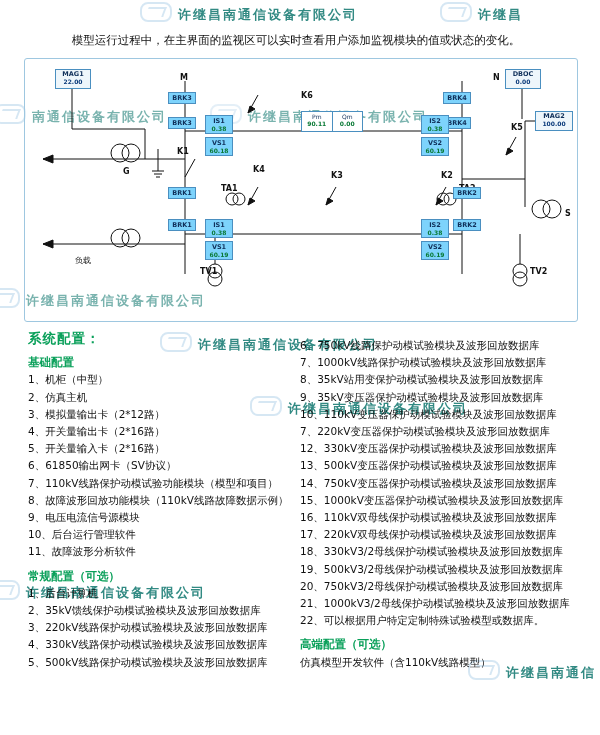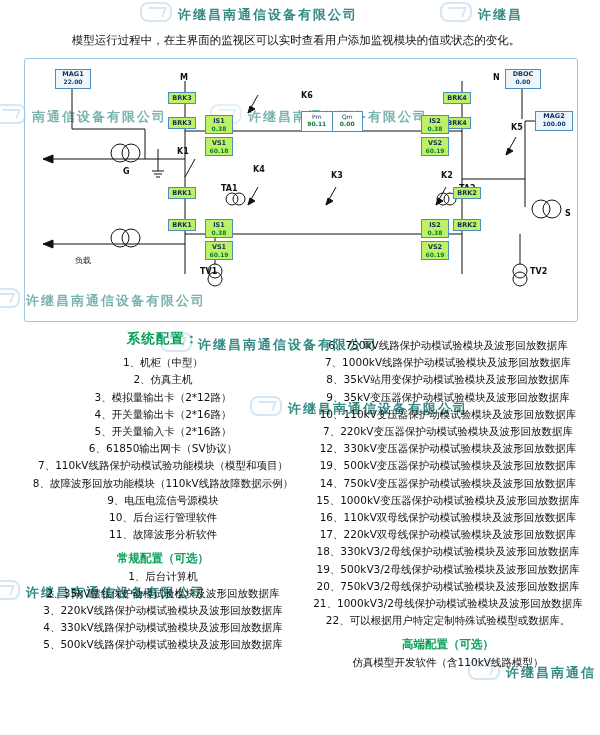--- a/index.html
+++ b/index.html
@@ -53,21 +53,21 @@
     left:24px;top:58px;width:552px;height:262px;
     border:1px solid #9ec7e0;
     border-radius:3px;
     background:rgba(255,255,255,.35);
   }
   .diagram svg{position:absolute;left:0;top:0;}
   .dbox{
     position:absolute;
     box-sizing:border-box;
     border:1px solid #4a8fc0;
-    background:#bef264;
+    background:#7dd3fc;
     font-size:6px;
     line-height:1.25;
     text-align:center;
     color:#10305a;
     padding:1px 0 0;
   }
   .dbox b{display:block;font-size:6.5px;font-weight:bold;}
   .dbox .val{display:block;color:#0a7a36;font-weight:bold;}
   .lbl{position:absolute;font-size:8px;color:#111;font-weight:bold;}
   .lbl.small{font-weight:normal;font-size:8px;}
@@ -85,21 +85,20 @@
     display:flex;
   }
   .greenbox div{flex:1;padding:1px 0;}
   .greenbox .v{color:#0a7a36;font-weight:bold;}
   
   .col{
     position:absolute;
     font-size:10.5px;
     line-height:17.2px;
     color:#111;
-    text-align:center;
   }
   .h-main{
     color:#0aa05a;
     font-weight:bold;
     font-size:13.5px;
     letter-spacing:1px;
   }
   .h-sub{
     color:#0aa05a;
     font-weight:bold;
@@ -298,20 +297,21 @@
     <div style="border-left:1px solid #4a8fc0">
       <span>Qm</span>
       <span class="v" style="display:block">0.00</span>
     </div>
   </div>
 </div>
 
 <div class="col" style="left:28px;top:330px;width:270px;">
   <p class="h-main">系统配置：</p>
   <div class="gap"></div>
+  <p class="h-sub">基础配置</p>
   <p>1、机柜（中型）</p>
   <p>2、仿真主机</p>
   <p>3、模拟量输出卡（2*12路）</p>
   <p>4、开关量输出卡（2*16路）</p>
   <p>5、开关量输入卡（2*16路）</p>
   <p>6、61850输出网卡（SV协议）</p>
   <p>7、110kV线路保护动模试验功能模块（模型和项目）</p>
   <p>8、故障波形回放功能模块（110kV线路故障数据示例）</p>
   <p>9、电压电流信号源模块</p>
   <p>10、后台运行管理软件</p>
@@ -326,21 +326,21 @@
 </div>
 
 <div class="col" style="left:300px;top:337px;width:296px;">
   <p>6、750kV线路保护动模试验模块及波形回放数据库</p>
   <p>7、1000kV线路保护动模试验模块及波形回放数据库</p>
   <p>8、35kV站用变保护动模试验模块及波形回放数据库</p>
   <p>9、35kV变压器保护动模试验模块及波形回放数据库</p>
   <p>10、110kV变压器保护动模试验模块及波形回放数据库</p>
   <p>7、220kV变压器保护动模试验模块及波形回放数据库</p>
   <p>12、330kV变压器保护动模试验模块及波形回放数据库</p>
-  <p>19、500kV变压器保护动模试验模块及波形回放数据库</p>
+  <p>13、500kV变压器保护动模试验模块及波形回放数据库</p>
   <p>14、750kV变压器保护动模试验模块及波形回放数据库</p>
   <p>15、1000kV变压器保护动模试验模块及波形回放数据库</p>
   <p>16、110kV双母线保护动模试验模块及波形回放数据库</p>
   <p>17、220kV双母线保护动模试验模块及波形回放数据库</p>
   <p>18、330kV3/2母线保护动模试验模块及波形回放数据库</p>
   <p>19、500kV3/2母线保护动模试验模块及波形回放数据库</p>
   <p>20、750kV3/2母线保护动模试验模块及波形回放数据库</p>
   <p>21、1000kV3/2母线保护动模试验模块及波形回放数据库</p>
   <p>22、可以根据用户特定定制特殊试验模型或数据库。</p>
   <div class="gap"></div>

